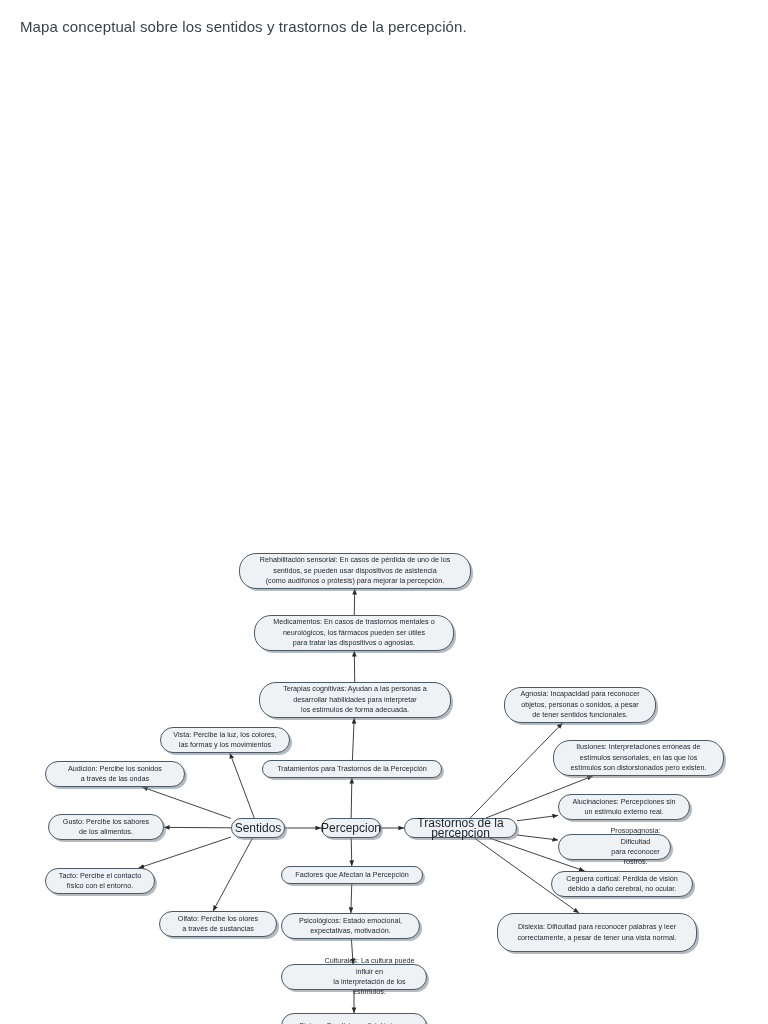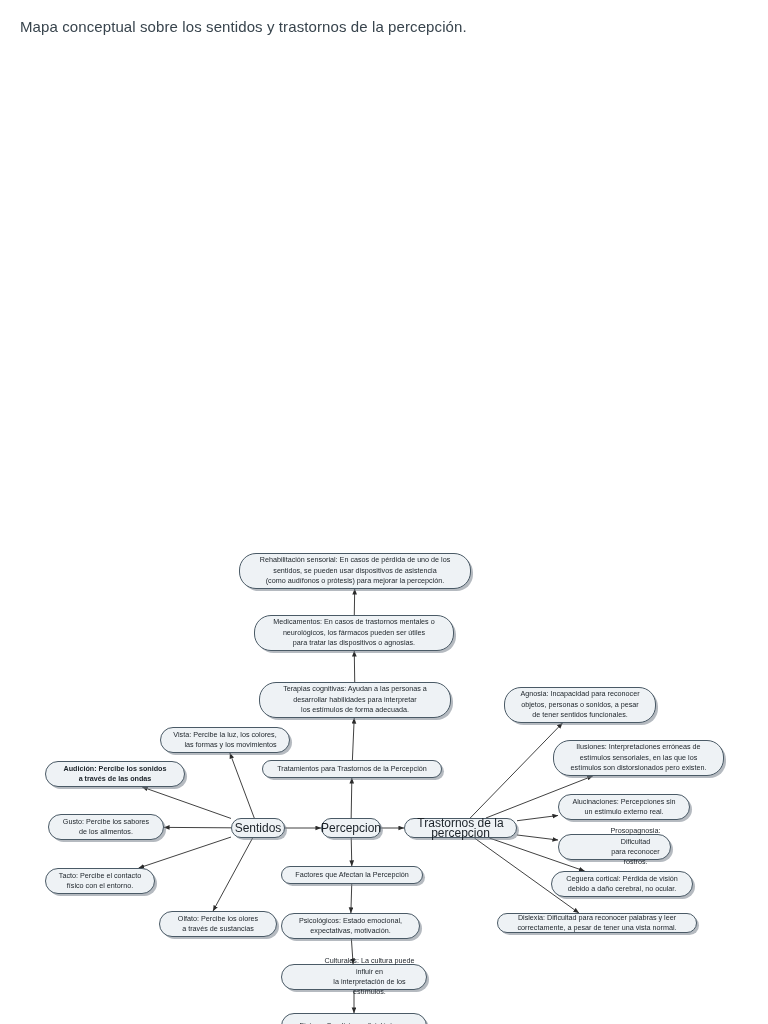--- a/index.html
+++ b/index.html
@@ -108,23 +108,23 @@
       <div class="node" style="left: 239px; top: 553px; width: 232px; height: 36px;">Rehabilitación sensorial: En casos de pérdida de uno de los
 sentidos, se pueden usar dispositivos de asistencia
 (como audífonos o prótesis) para mejorar la percepción.</div>
       <div class="node" style="left: 254px; top: 615px; width: 200px; height: 36px;">Medicamentos: En casos de trastornos mentales o
 neurológicos, los fármacos pueden ser útiles
 para tratar las dispositivos o agnosias.</div>
       <div class="node" style="left: 259px; top: 682px; width: 192px; height: 36px;">Terapias cognitivas: Ayudan a las personas a
 desarrollar habilidades para interpretar
 los estímulos de forma adecuada.</div>
       <div class="node" style="left: 262px; top: 760px; width: 180px; height: 18px;">Tratamientos para Trastornos de la Percepción</div>
-      <div class="node" style="left: 160px; top: 727px; width: 130px; height: 26px; text-align: right;">Vista: Percibe la luz, los colores,
+      <div class="node" style="left: 160px; top: 727px; width: 130px; height: 26px;">Vista: Percibe la luz, los colores,
 las formas y los movimientos</div>
-      <div class="node" style="left: 45px; top: 761px; width: 140px; height: 26px; font-weight: bold;">Audición: Percibe los sonidos
+      <div class="node" style="left: 45px; top: 761px; width: 140px; height: 26px;">Audición: Percibe los sonidos
 a través de las ondas</div>
       <div class="node" style="left: 48px; top: 814px; width: 116px; height: 26px;">Gusto: Percibe los sabores
 de los alimentos.</div>
       <div class="node" style="left: 45px; top: 868px; width: 110px; height: 26px;">Tacto: Percibe el contacto
 físico con el entorno.</div>
       <div class="node" style="left: 147px; top: 911px; width: 118px; height: 26px; margin-left: 12px;">Olfato: Percibe los olores
 a través de sustancias</div>
       <div class="node hub" style="left: 231px; top: 818px; width: 54px; height: 20px;">Sentidos</div>
       <div class="node hub" style="left: 321px; top: 818px; width: 60px; height: 20px;">Percepcion</div>
       <div class="node hub" style="left: 404px; top: 818px; width: 113px; height: 20px;">Trastornos de la percepcion</div>
@@ -133,21 +133,21 @@
 de tener sentidos funcionales.</div>
       <div class="node" style="left: 553px; top: 740px; width: 171px; height: 36px;">Ilusiones: Interpretaciones erróneas de
 estímulos sensoriales, en las que los
 estímulos son distorsionados pero existen.</div>
       <div class="node" style="left: 558px; top: 794px; width: 132px; height: 26px;">Alucinaciones: Percepciones sin
 un estímulo externo real.</div>
       <div class="node" style="left: 558px; top: 834px; width: 113px; height: 26px; padding-left: 47px;">Prosopagnosia: Dificultad
 para reconocer rostros.</div>
       <div class="node" style="left: 551px; top: 871px; width: 142px; height: 26px;">Ceguera cortical: Pérdida de visión
 debido a daño cerebral, no ocular.</div>
-      <div class="node" style="left: 497px; top: 913px; width: 200px; height: 20px;">Dislexia: Dificultad para reconocer palabras y leer
+      <div class="node" style="left: 497px; top: 913px; width: 200px; height: 39px;">Dislexia: Dificultad para reconocer palabras y leer
 correctamente, a pesar de tener una vista normal.</div>
       <div class="node" style="left: 281px; top: 866px; width: 142px; height: 18px;">Factores que Afectan la Percepción</div>
       <div class="node" style="left: 281px; top: 913px; width: 139px; height: 26px;">Psicológicos: Estado emocional,
 expectativas, motivación.</div>
       <div class="node" style="left: 281px; top: 964px; width: 146px; height: 26px; padding-left: 36px;">Culturales: La cultura puede influir en
 la interpretación de los estímulos.</div>
       <div class="node" style="left: 281px; top: 1013px; width: 146px; height: 26px;">Físicos: Condiciones fisiológicas y</div>
     </div>
 </div>
 

